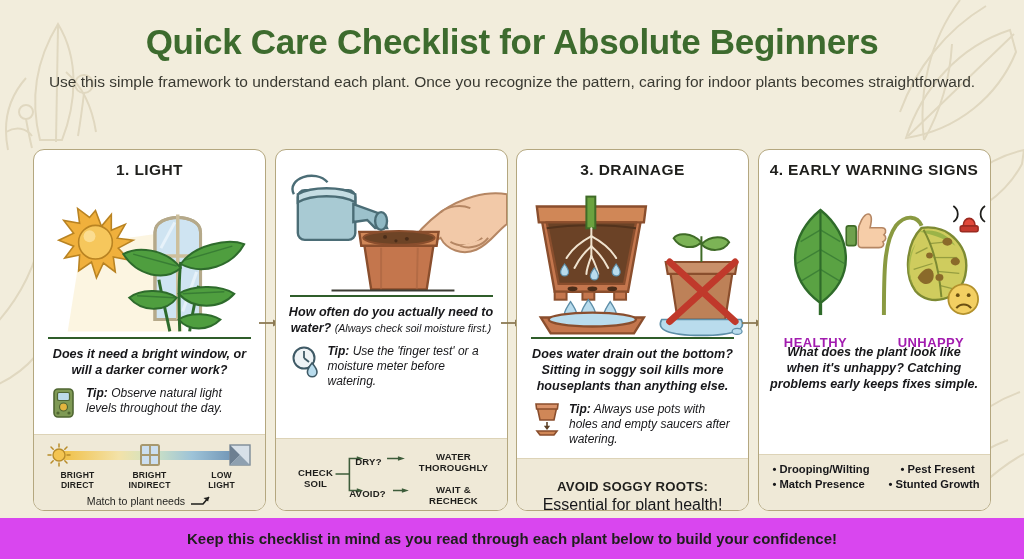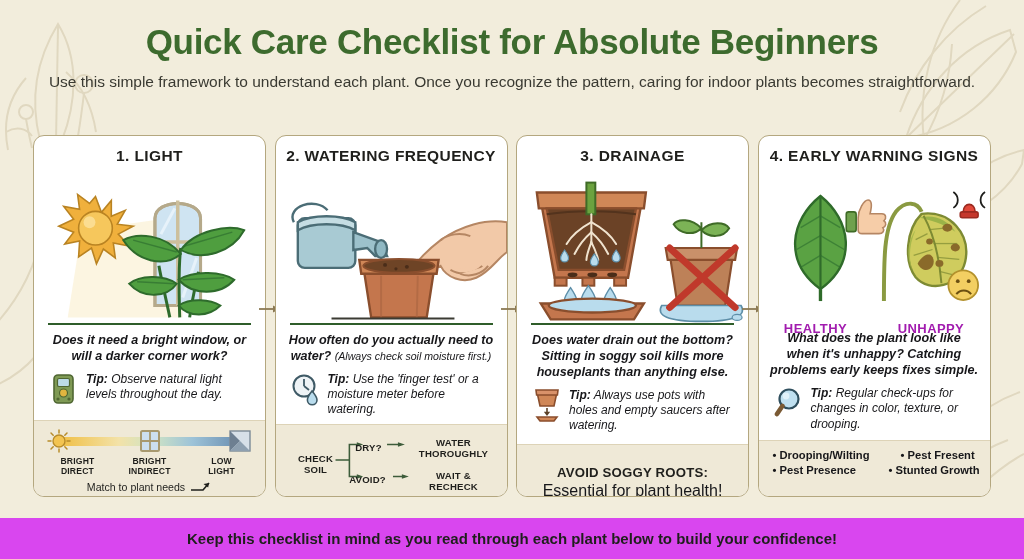--- a/index.html
+++ b/index.html
@@ -34,21 +34,21 @@
   #subtitle {
     margin-top: 9px;
     font-size: 15.5px;
     color: #3a3a32;
     line-height: 1.45;
   }
 
   
   #cards {
     position: absolute;
-    top: 135px; left: 33px;
+    top: 149px; left: 33px;
     width: 958px; height: 362px;
     display: flex;
     z-index: 2;
   }
   .card {
     width: 233px;
     height: 362px;
     background: #ffffff;
     border: 1.6px solid #b4a77f;
     border-radius: 11px;
@@ -357,21 +357,20 @@
   </div>
 
   <div class="card-gap">
     <svg class="arrow-link" viewBox="0 0 22 12">
       <line x1="0" y1="6" x2="15" y2="6" stroke="#8c7a54" stroke-width="1.8"></line>
       <path d="M21 6 L14 2.4 L14 9.6 Z" fill="#8c7a54"></path>
     </svg>
   </div>
 
   <div class="card">
-    <div class="card-title">2. WATERING FREQUENCY</div>
     <div class="card-art">
       <svg viewBox="0 0 233 145">
 
         <g stroke="#4b6d76" stroke-width="2.4">
           <path d="M18 44 C10 28, 40 18, 52 32" fill="none"></path>
           <rect x="22" y="40" width="58" height="50" rx="7" fill="#a8cad3"></rect>
           <path d="M22 44 C36 36, 66 36, 80 44 L80 52 C66 44, 36 44, 22 52 Z" fill="#c5dde3"></path>
           <path d="M78 54 L106 64 L112 78 L100 78 L92 70 L78 72 Z" fill="#9cc1cb"></path>
           <ellipse cx="106" cy="71" rx="6" ry="9" fill="#8fb8c3"></ellipse>
         </g>
@@ -616,39 +615,29 @@
           <path d="M199 105 C203 100, 210 100, 214 105" fill="none" stroke="#6b4f12" stroke-width="2"></path>
         </g>
       </svg>
       <div class="hu-labels">
         <span>HEALTHY</span>
         <span>UNHAPPY</span>
       </div>
     </div>
     <div class="card-body">
       <div class="question">What does the plant look like when it's unhappy? Catching problems early keeps fixes simple.</div>
-      <div class="tip-row">
-        <span class="tip-icon">
-          <svg viewBox="0 0 30 34">
-            <circle cx="15" cy="13" r="9.5" fill="#bfe0f0" stroke="#2f4f5e" stroke-width="2.2"></circle>
-            <circle cx="12" cy="10" r="3.4" fill="#e6f4fb" opacity="0.85"></circle>
-            <line x1="8.4" y1="20" x2="3" y2="28" stroke="#7a5a34" stroke-width="4.6" stroke-linecap="round"></line>
-          </svg>
-        </span>
-        <span class="tip-text"><b>Tip:</b> <span>Regular check-ups for changes in color, texture, or drooping.</span></span>
-      </div>
     </div>
     <div class="card-footer cf-signs">
       <div class="bullets">
         <div class="blt-row">
           <span class="blt wide">• <span>Drooping/Wilting</span></span>
           <span class="blt">• <span>Pest Fresent</span></span>
         </div>
         <div class="blt-row">
-          <span class="blt wide">• <span>Pest Presence</span></span>
+          <span class="blt wide">• <span>Match Presence</span></span>
           <span class="blt">• <span>Stunted Growth</span></span>
         </div>
       </div>
     </div>
   </div>
 
 </div>
 
 <div id="footer-band">
   <div id="footer-text">Keep this checklist in mind as you read through each plant below to build your confidence!</div>

